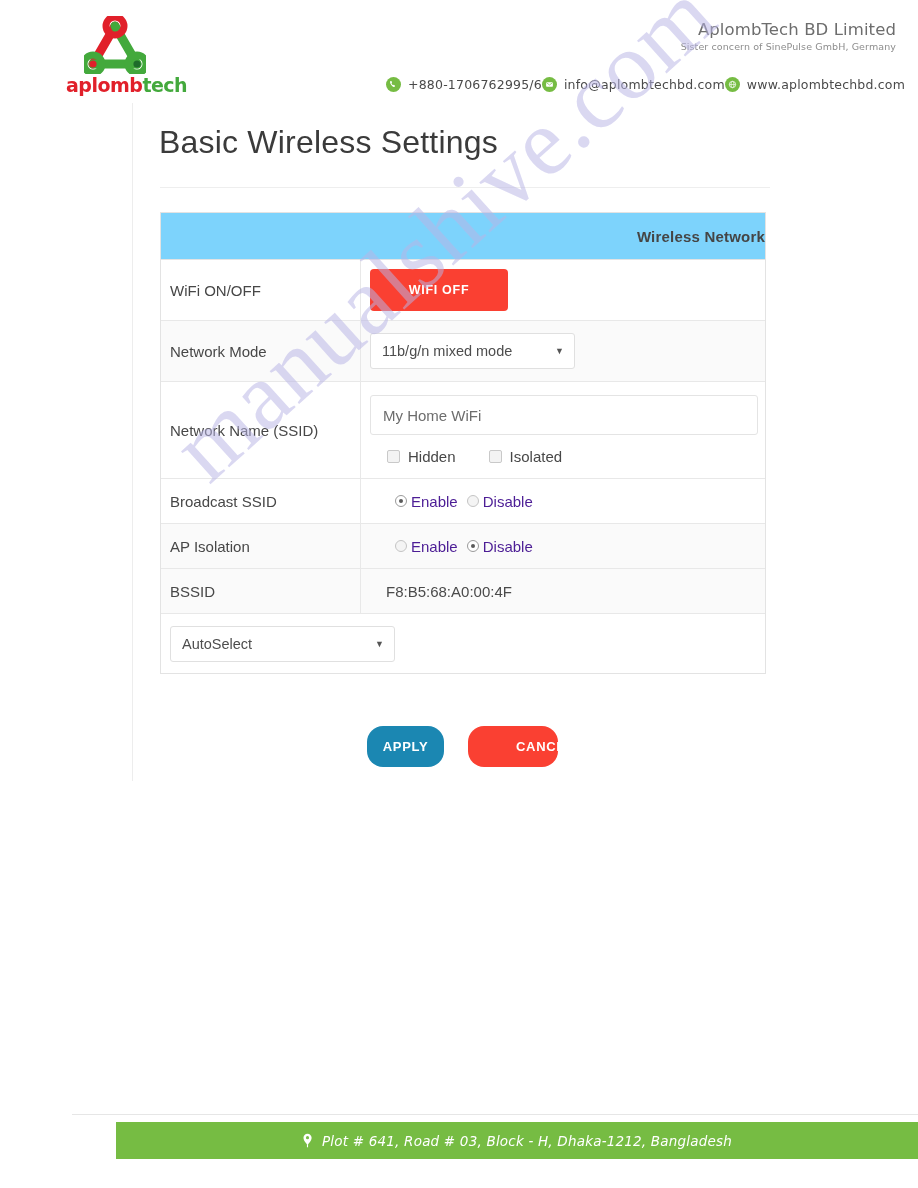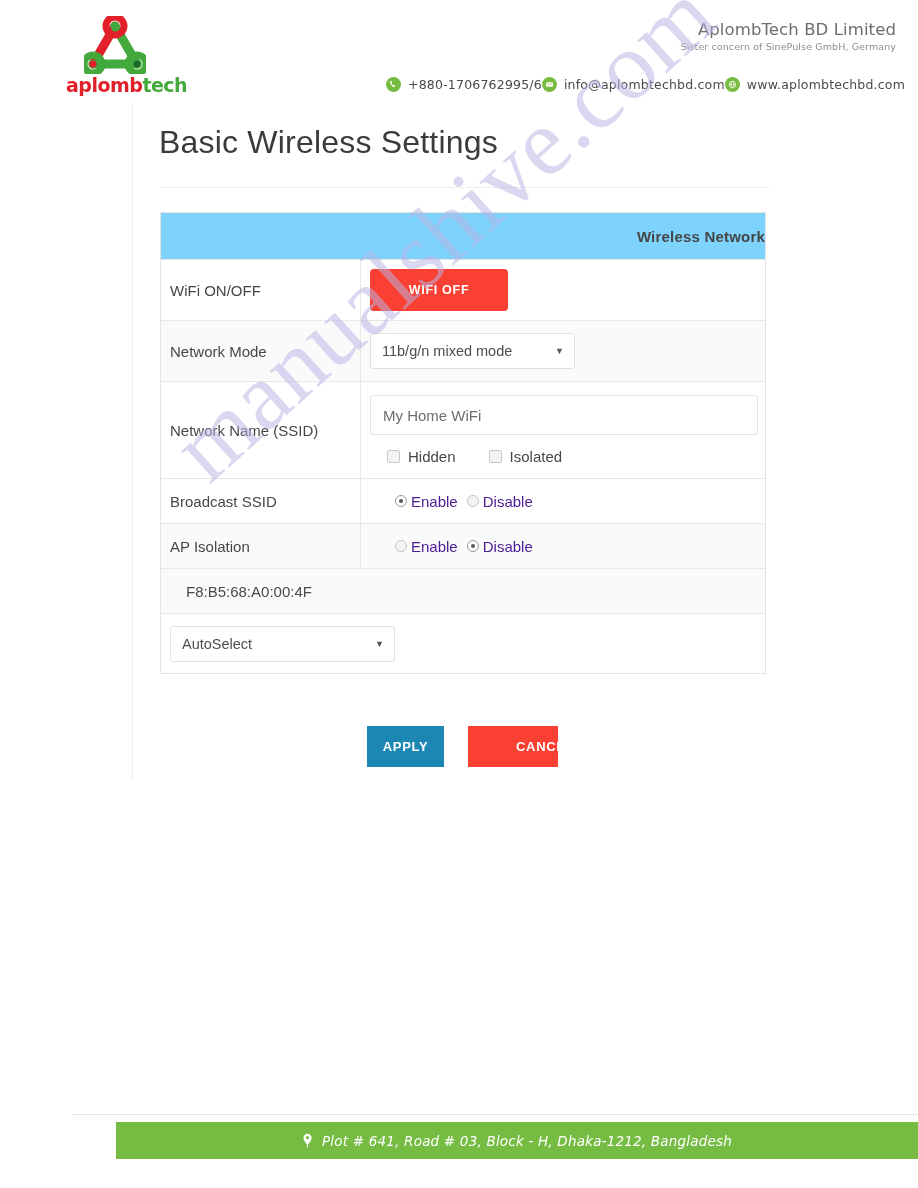--- a/index.html
+++ b/index.html
@@ -278,21 +278,21 @@
   
   .actions {
     position: absolute;
     left: 367px;
     top: 726px;
     display: flex;
     gap: 24px;
   }
   .btn {
     border: none;
-    border-radius: 0;
+    border-radius: 16px;
     color: #ffffff;
     font-size: 13px;
     font-weight: bold;
     letter-spacing: 0.7px;
     height: 41px;
     cursor: pointer;
     font-family: "Liberation Sans", sans-serif;
   }
   .btn-apply { background: #1b87b2; width: 77px; }
   .btn-cancel { background: #fa4032; width: 90px; padding-left: 48px; }
@@ -482,20 +482,21 @@
           </label>
           <label class="radio-item">
             <span class="radio-dot on"></span>
             <span class="radio-label">Disable</span>
           </label>
         </div>
       </div>
     </div>
 
     <div class="t-row row-bssid shade">
+      <div class="t-label">BSSID</div>
       <div class="t-value">
         <span class="bssid-text">F8:B5:68:A0:00:4F</span>
       </div>
     </div>
 
     <div class="t-row row-freq">
       <div class="t-value">
         <div class="sel sel-freq">
           <span>AutoSelect</span>
           <span class="sel-caret">▼</span>

